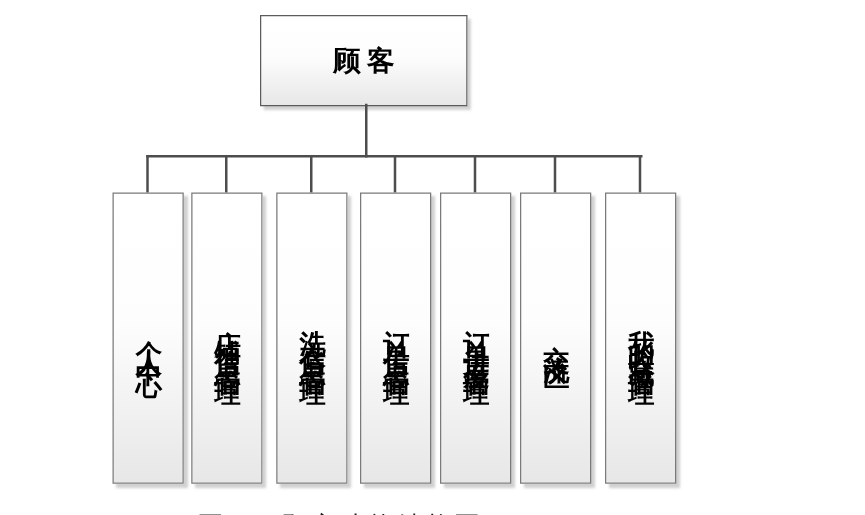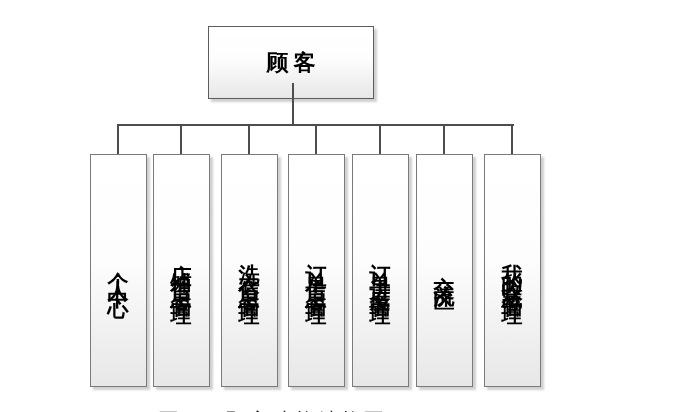--- a/index.html
+++ b/index.html
@@ -21,21 +21,21 @@
     box-sizing: border-box;
     border: 1px solid #7a7a7a;
     background: linear-gradient(180deg, #ffffff 0%, #fdfdfd 45%, #e7e7e7 100%);
     box-shadow: 3px 3px 2px rgba(120,120,120,0.35);
     display: flex;
     align-items: center;
     justify-content: center;
     color: #000000;
   }
   .node.root {
-    left: 208px; top: 26px; width: 166px; height: 73px;
+    left: 208px; top: 12px; width: 166px; height: 73px;
     border: 1.5px solid #5c5c5c;
   }
   .root-label {
     font-size: 22px;
     font-weight: bold;
     letter-spacing: 5px;
     padding-left: 5px; 
     white-space: nowrap;
   }
   .node.child {

